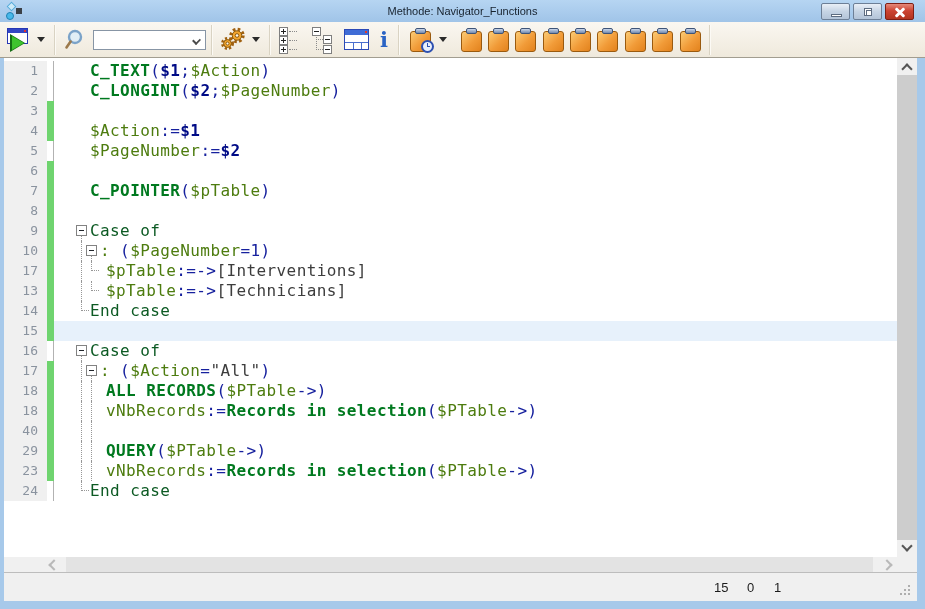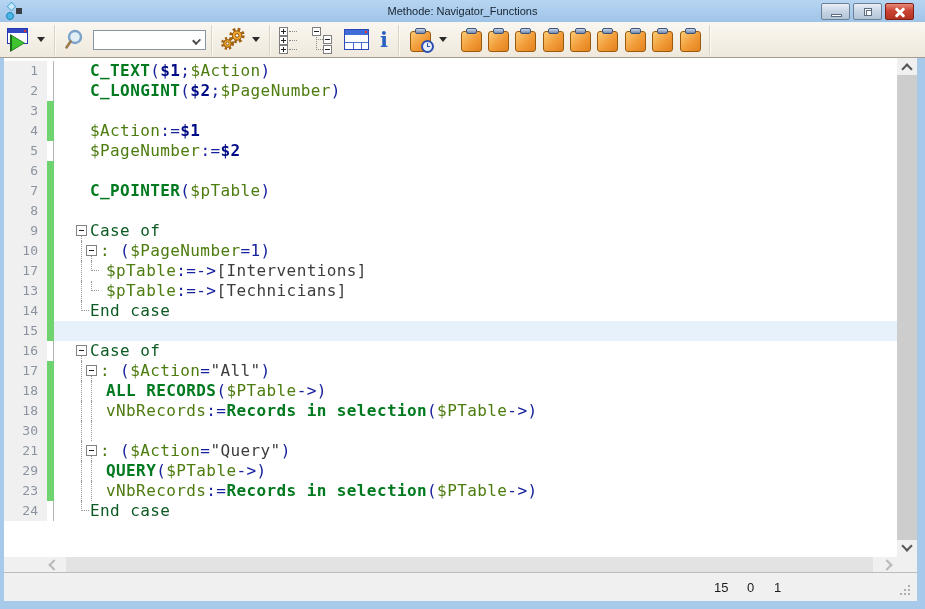--- a/index.html
+++ b/index.html
@@ -287,22 +287,21 @@
         <div class="row"><div class="gut">9</div><div class="chg mod"></div><div class="body" style="padding-left: 36px;"><div class="g-f0"></div><div class="g-ob"></div><span class="tk-k">Case of</span></div></div>
         <div class="row"><div class="gut">10</div><div class="chg mod"></div><div class="body" style="padding-left: 46px;"><div class="g-o"></div><div class="g-f1"></div><div class="g-ib"></div><span class="tk-v">: </span><span class="tk-p">(</span><span class="tk-v">$PageNumber</span><span class="tk-p">=1)</span></div></div>
         <div class="row"><div class="gut">17</div><div class="chg mod"></div><div class="body" style="padding-left: 52px;"><div class="g-o"></div><div class="g-ie"></div><span class="tk-v">$pTable</span><span class="tk-p">:=-&gt;</span><span class="tk-t">[Interventions]</span></div></div>
         <div class="row"><div class="gut">13</div><div class="chg mod"></div><div class="body" style="padding-left: 52px;"><div class="g-o"></div><div class="g-ie"></div><span class="tk-v">$pTable</span><span class="tk-p">:=-&gt;</span><span class="tk-t">[Technicians]</span></div></div>
         <div class="row"><div class="gut">14</div><div class="chg mod"></div><div class="body" style="padding-left: 36px;"><div class="g-oe"></div><span class="tk-k">End case</span></div></div>
         <div class="row cur"><div class="gut">15</div><div class="chg mod"></div><div class="body" style="padding-left: 36px;"></div></div>
         <div class="row"><div class="gut">16</div><div class="chg"></div><div class="body" style="padding-left: 36px;"><div class="g-f0"></div><div class="g-ob"></div><span class="tk-k">Case of</span></div></div>
         <div class="row"><div class="gut">17</div><div class="chg mod"></div><div class="body" style="padding-left: 46px;"><div class="g-o"></div><div class="g-f1"></div><div class="g-ib"></div><span class="tk-v">: </span><span class="tk-p">(</span><span class="tk-v">$Action</span><span class="tk-p">=</span><span class="tk-t">"All"</span><span class="tk-p">)</span></div></div>
         <div class="row"><div class="gut">18</div><div class="chg mod"></div><div class="body" style="padding-left: 52px;"><div class="g-o"></div><div class="g-i"></div><span class="tk-c">ALL RECORDS</span><span class="tk-p">(</span><span class="tk-v">$PTable</span><span class="tk-p">-&gt;)</span></div></div>
         <div class="row"><div class="gut">18</div><div class="chg mod"></div><div class="body" style="padding-left: 52px;"><div class="g-o"></div><div class="g-i"></div><span class="tk-v">vNbRecords</span><span class="tk-p">:=</span><span class="tk-c">Records in selection</span><span class="tk-p">(</span><span class="tk-v">$PTable</span><span class="tk-p">-&gt;)</span></div></div>
-        <div class="row"><div class="gut">30</div><div class="chg mod"></div><div class="body" style="padding-left: 52px;"><div class="g-o"></div><div class="g-i"></div></div></div>
-        <div class="row"><div class="gut">21</div><div class="chg mod"></div><div class="body" style="padding-left: 46px;"><div class="g-o"></div><div class="g-f1"></div><div class="g-ib"></div><span class="tk-v">: </span><span class="tk-p">(</span><span class="tk-v">$Action</span><span class="tk-p">=</span><span class="tk-t">"Query"</span><span class="tk-p">)</span></div></div>
+        <div class="row"><div class="gut">40</div><div class="chg mod"></div><div class="body" style="padding-left: 52px;"><div class="g-o"></div><div class="g-i"></div></div></div>
         <div class="row"><div class="gut">29</div><div class="chg mod"></div><div class="body" style="padding-left: 52px;"><div class="g-o"></div><div class="g-i"></div><span class="tk-c">QUERY</span><span class="tk-p">(</span><span class="tk-v">$PTable</span><span class="tk-p">-&gt;)</span></div></div>
         <div class="row"><div class="gut">23</div><div class="chg mod"></div><div class="body" style="padding-left: 52px;"><div class="g-o"></div><div class="g-i"></div><span class="tk-v">vNbRecords</span><span class="tk-p">:=</span><span class="tk-c">Records in selection</span><span class="tk-p">(</span><span class="tk-v">$PTable</span><span class="tk-p">-&gt;)</span></div></div>
         <div class="row"><div class="gut">24</div><div class="chg"></div><div class="body" style="padding-left: 36px;"><div class="g-oe"></div><span class="tk-k">End case</span></div></div>
       </div>
   </div>
 
   <div class="vscroll">
     <div class="sarr up"></div>
     <div class="vthumb"></div>
     <div class="sarr down"></div>

